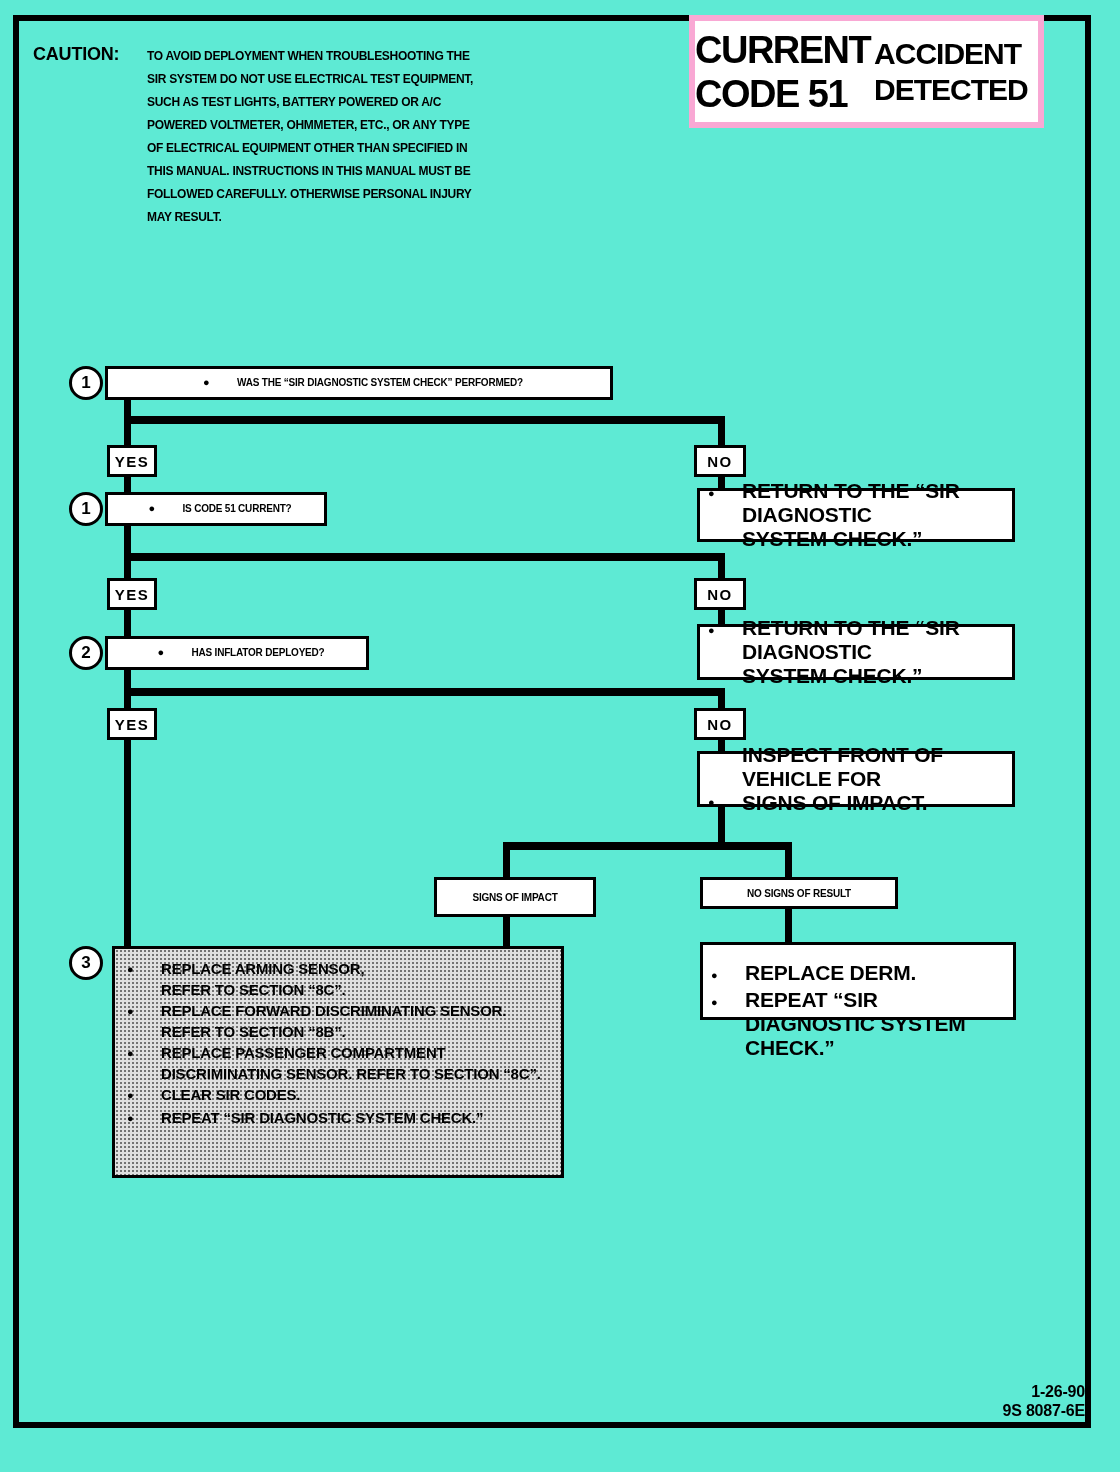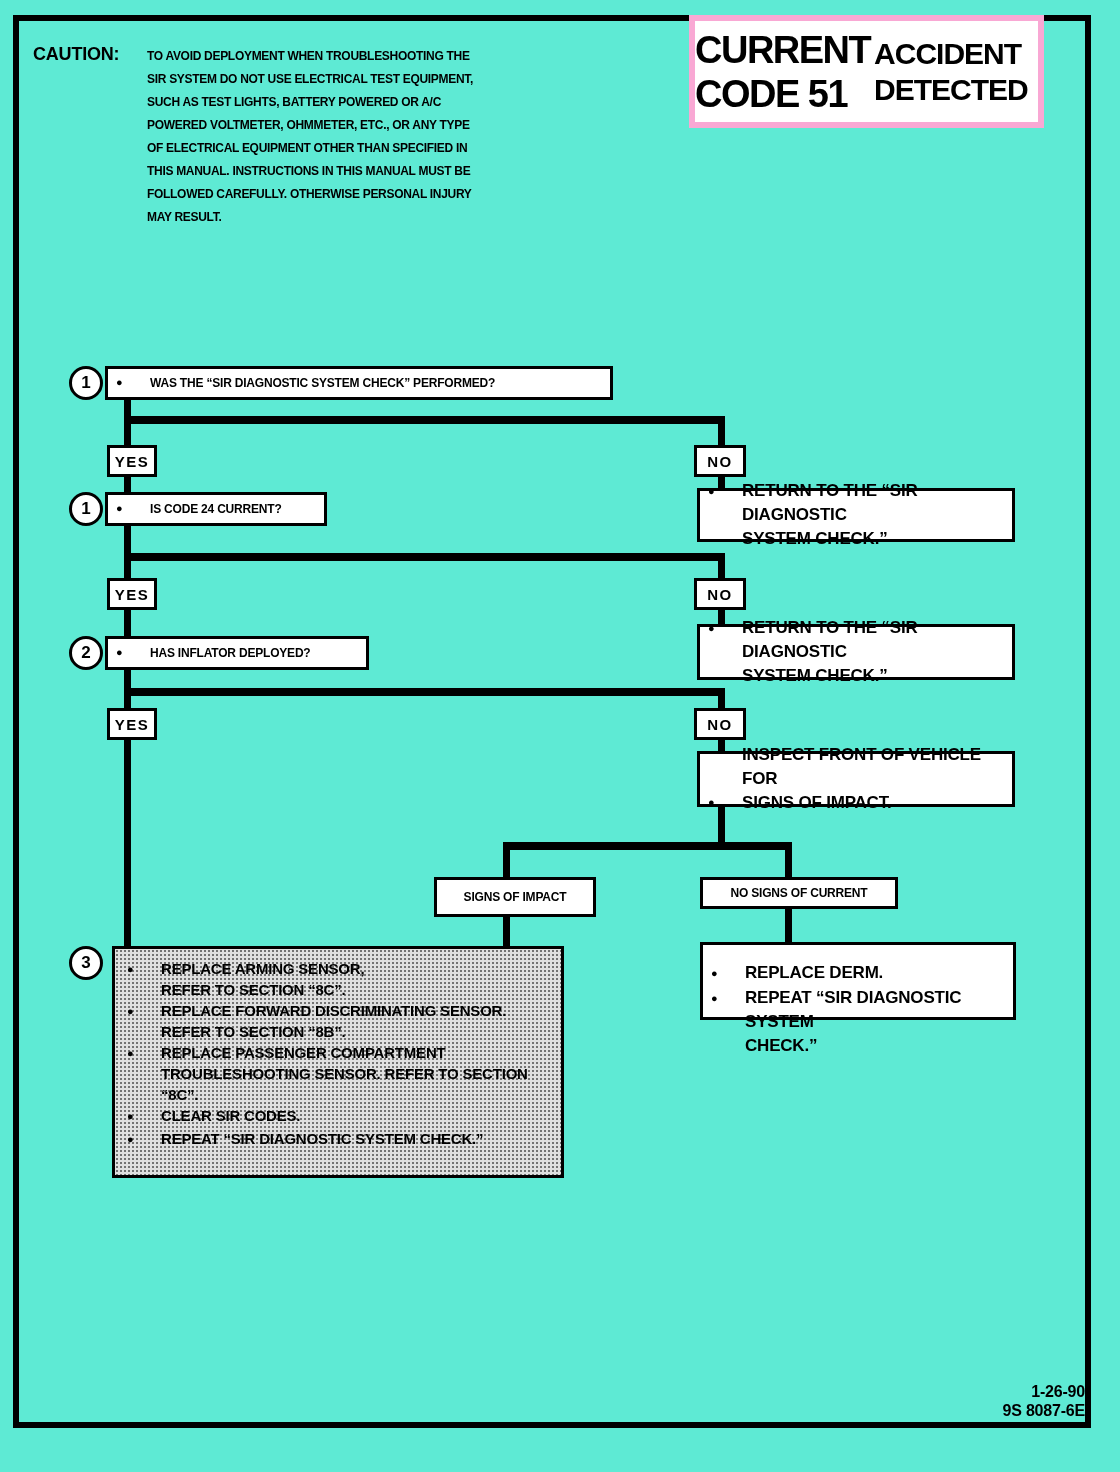--- a/index.html
+++ b/index.html
@@ -20,24 +20,24 @@
   .circ{
     position:absolute;width:34px;height:34px;border:3px solid #000;border-radius:50%;
     background:#fff;display:flex;align-items:center;justify-content:center;
     font-size:17px;box-sizing:border-box;
   }
   
   .li{display:flex;align-items:flex-start;}
   .bu{flex:0 0 34px;padding-left:8px;}
   .bu::before{content:"●";font-size:11px;position:relative;top:-1px;}
   .lt{white-space:pre-line;letter-spacing:-0.2px;}
-  .fs15{font-size:17px;line-height:24px;}
+  .fs15{font-size:21px;line-height:24px;}
   .fs15t{font-size:15px;line-height:21px;}
   .small-label{font-size:15px;letter-spacing:1.5px;}
-  .qtxt{font-size:12px;letter-spacing:-0.2px;}
+  .qtxt{font-size:10px;letter-spacing:-0.2px;justify-content:center;}
   
   #caution-label{left:33px;top:44px;font-size:18px;letter-spacing:-0.2px;}
   #caution-text{left:147px;top:45px;width:480px;font-size:12px;line-height:23px;
     white-space:pre-line;letter-spacing:-0.3px;}
   
   #title-box{left:689px;top:15px;width:355px;height:113px;border:6px solid #f9a8d4;
     background:#fff;display:flex;flex-direction:row;align-items:center;justify-content:center;}
   #title-line1{font-size:38px;letter-spacing:-1.5px;line-height:44px;}
   #title-line2{font-size:30px;letter-spacing:-1px;line-height:36px;}
   
@@ -117,21 +117,21 @@
 SYSTEM CHECK.”</span>
     </div>
   </div>
 
   <div class="circ" style="left:69px;top:492px;">
     <span>1</span>
   </div>
   <div class="box vcenter" style="left:105px;top:492px;width:222px;height:34px;">
     <div class="li qtxt" style="width:100%;">
       <span class="bu"></span>
-      <span class="lt">IS CODE 24 CURRENT?</span>
+      <span class="lt">IS CODE 51 CURRENT?</span>
     </div>
   </div>
   <div class="box center small-label" style="left:107px;top:578px;width:50px;height:32px;">
     <span>YES</span>
   </div>
   <div class="box center small-label" style="left:694px;top:578px;width:52px;height:32px;">
     <span>NO</span>
   </div>
   <div class="box vcenter" style="left:697px;top:624px;width:318px;height:56px;">
     <div class="li fs15" style="width:100%;">
@@ -161,41 +161,41 @@
       <span class="bu"></span>
       <span class="lt">INSPECT FRONT OF VEHICLE FOR
 SIGNS OF IMPACT.</span>
     </div>
   </div>
 
   <div class="box center qtxt" style="left:434px;top:877px;width:162px;height:40px;">
     <span>SIGNS OF IMPACT</span>
   </div>
   <div class="box center qtxt" style="left:700px;top:877px;width:198px;height:32px;">
-    <span>NO SIGNS OF CURRENT</span>
+    <span>NO SIGNS OF RESULT</span>
   </div>
 
   <div class="circ" style="left:69px;top:946px;">
     <span>3</span>
   </div>
   <div class="abs" id="action-box">
     <div class="li fs15t">
         <span class="bu"></span>
         <span class="lt">REPLACE ARMING SENSOR,
 REFER TO SECTION “8C”.</span>
       </div>
     <div class="li fs15t">
         <span class="bu"></span>
         <span class="lt">REPLACE FORWARD DISCRIMINATING SENSOR.
 REFER TO SECTION “8B”.</span>
       </div>
     <div class="li fs15t">
         <span class="bu"></span>
         <span class="lt">REPLACE PASSENGER COMPARTMENT
-TROUBLESHOOTING SENSOR.  REFER TO SECTION “8C”.</span>
+DISCRIMINATING SENSOR.  REFER TO SECTION “8C”.</span>
       </div>
     <div class="li fs15t">
         <span class="bu"></span>
         <span class="lt">CLEAR SIR CODES.</span>
       </div>
     <div class="li fs15t">
         <span class="bu"></span>
         <span class="lt">REPEAT “SIR DIAGNOSTIC SYSTEM CHECK.”</span>
       </div>
   </div>

